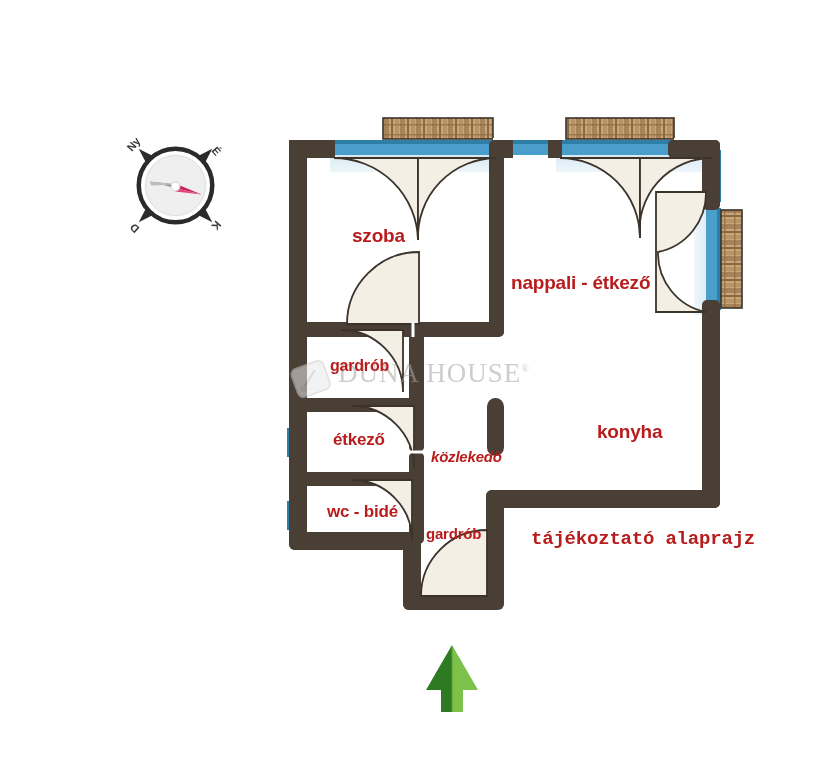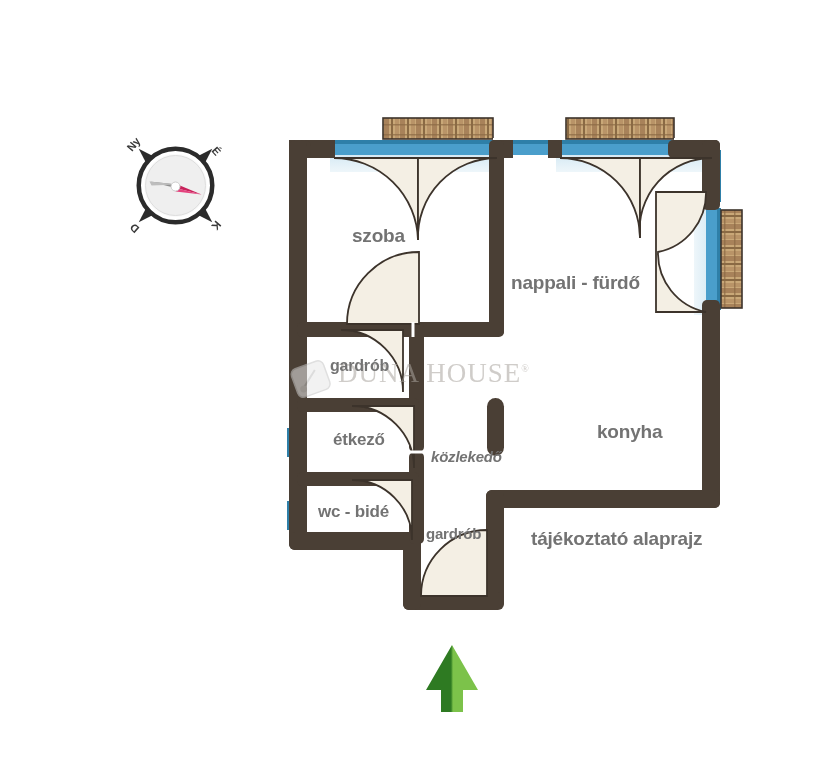--- a/index.html
+++ b/index.html
@@ -8,32 +8,32 @@
   #stage{position:relative;width:824px;height:768px;background:#fff;}
 
   
   .compass{position:absolute;left:118px;top:128px;width:115px;height:115px;}
   .compass svg{display:block;}
 
   
   #plan{position:absolute;left:0;top:0;width:824px;height:768px;}
 
   
-  .rlabel{position:absolute;color:#737373;font-weight:bold;
+  .rlabel{position:absolute;color:#b91c1c;font-weight:bold;
           font-family:"Liberation Sans",sans-serif;white-space:nowrap;
           letter-spacing:-0.2px;}
   .rl-szoba{left:352px;top:225px;font-size:19px;}
   .rl-nappali{left:511px;top:272px;font-size:19px;}
   .rl-konyha{left:597px;top:421px;font-size:19px;}
   .rl-gardrob{left:330px;top:357px;font-size:16px;}
   .rl-furdo{left:333px;top:430px;font-size:17px;}
-  .rl-wc{left:318px;top:502px;font-size:17px;}
+  .rl-wc{left:327px;top:502px;font-size:17px;}
   .rl-kozlekedo{left:431px;top:448px;font-size:15px;font-style:italic;}
   .rl-eloszoba{left:426px;top:525px;font-size:15px;}
-  .rl-tajek{left:531px;top:528px;font-size:19px;}
+  .rl-tajek{left:531px;top:528px;font-size:19px;font-family:Liberation Mono, monospace;}
 
   
   .wm{position:absolute;left:288px;top:358px;display:flex;align-items:flex-start;
       opacity:.55;pointer-events:none;}
   .wm-text{font-family:"Liberation Serif",serif;font-size:27px;
            color:#a9a49e;letter-spacing:1px;margin-left:4px;}
   .wm-text sup{font-size:10px;vertical-align:super;}
 </style>
 </head>
 <body>
@@ -245,21 +245,21 @@
       <g transform="rotate(-20 23 22)">
         <rect x="6" y="6" width="34" height="30" rx="6" fill="#e9e9e9" stroke="#c6c6c6" stroke-width="1.5"></rect>
         <path d="M12,28 L30,14" stroke="#c0c0c0" stroke-width="2" fill="none"></path>
         <circle cx="13" cy="28" r="3.4" fill="#d6d6d6"></circle>
       </g>
     </svg>
     <span class="wm-text"><span>DUNA HOUSE</span><sup>®</sup></span>
   </div>
 
   <div class="rlabel rl-szoba">szoba</div>
-  <div class="rlabel rl-nappali">nappali - fürdő</div>
+  <div class="rlabel rl-nappali">nappali - étkező</div>
   <div class="rlabel rl-konyha">konyha</div>
   <div class="rlabel rl-gardrob">gardrób</div>
   <div class="rlabel rl-furdo">étkező</div>
   <div class="rlabel rl-wc">wc - bidé</div>
   <div class="rlabel rl-kozlekedo">közlekedő</div>
   <div class="rlabel rl-eloszoba">gardrób</div>
   <div class="rlabel rl-tajek">tájékoztató alaprajz</div>
 
 </div>
 

